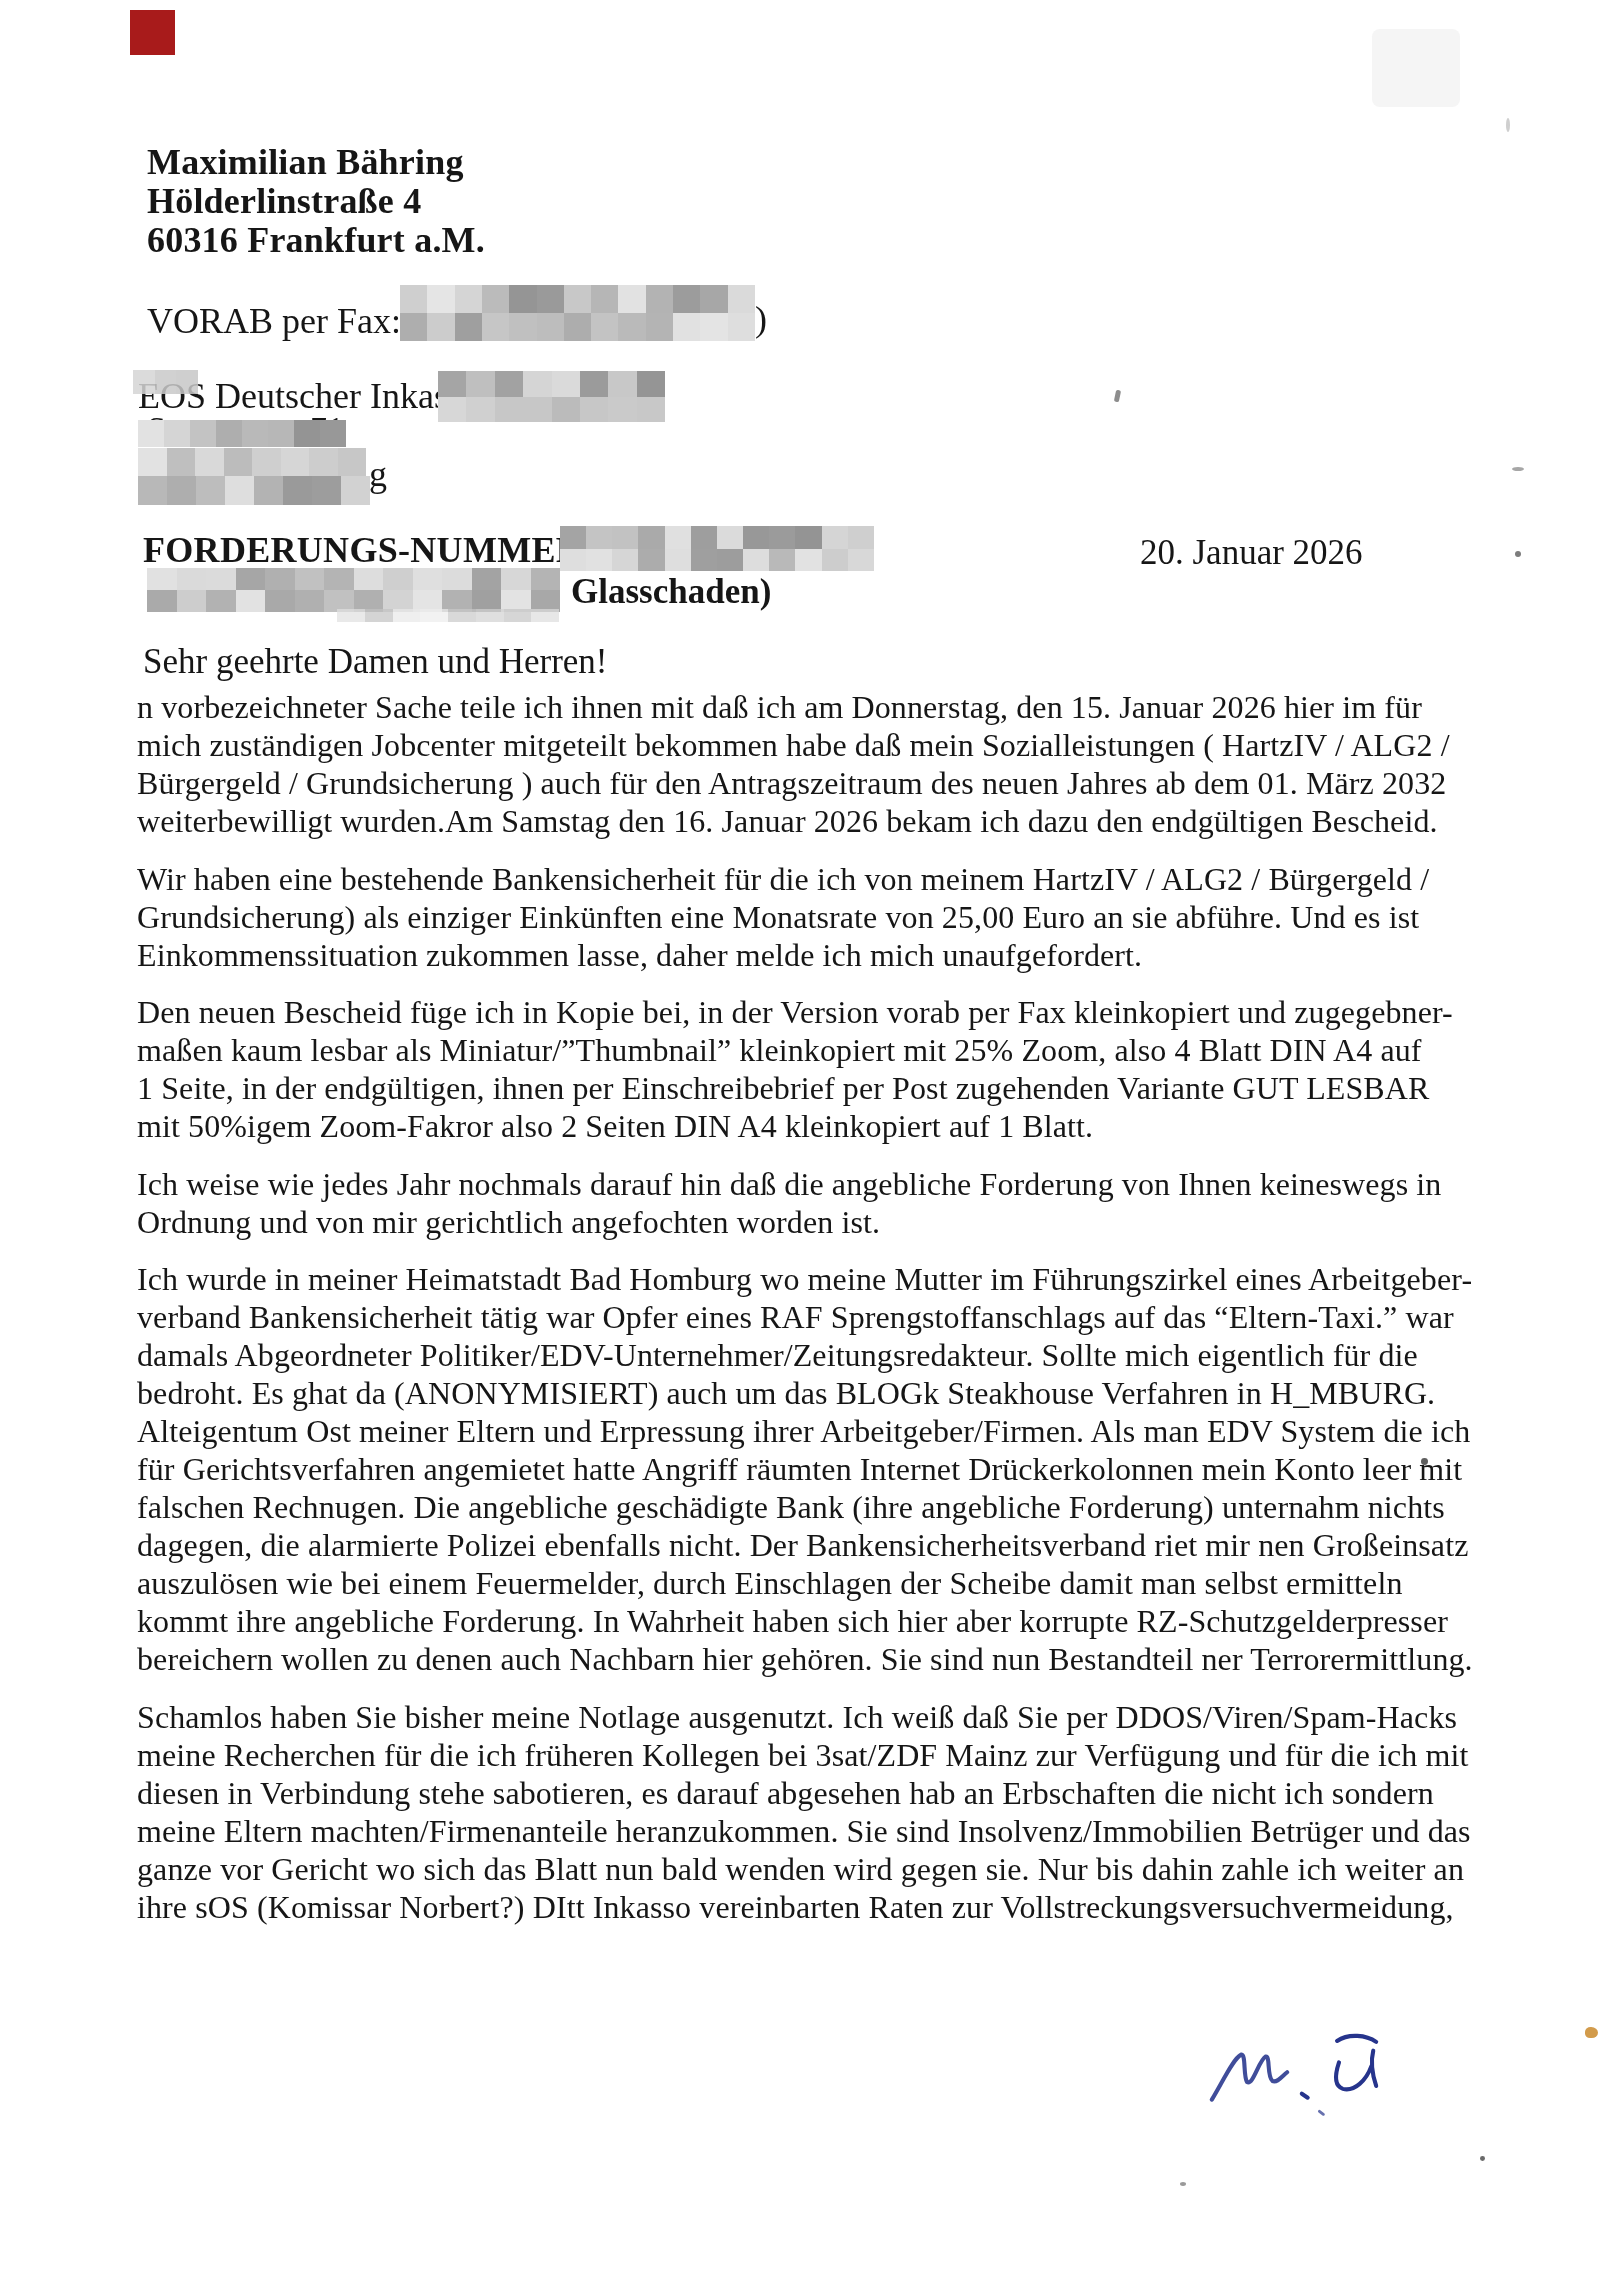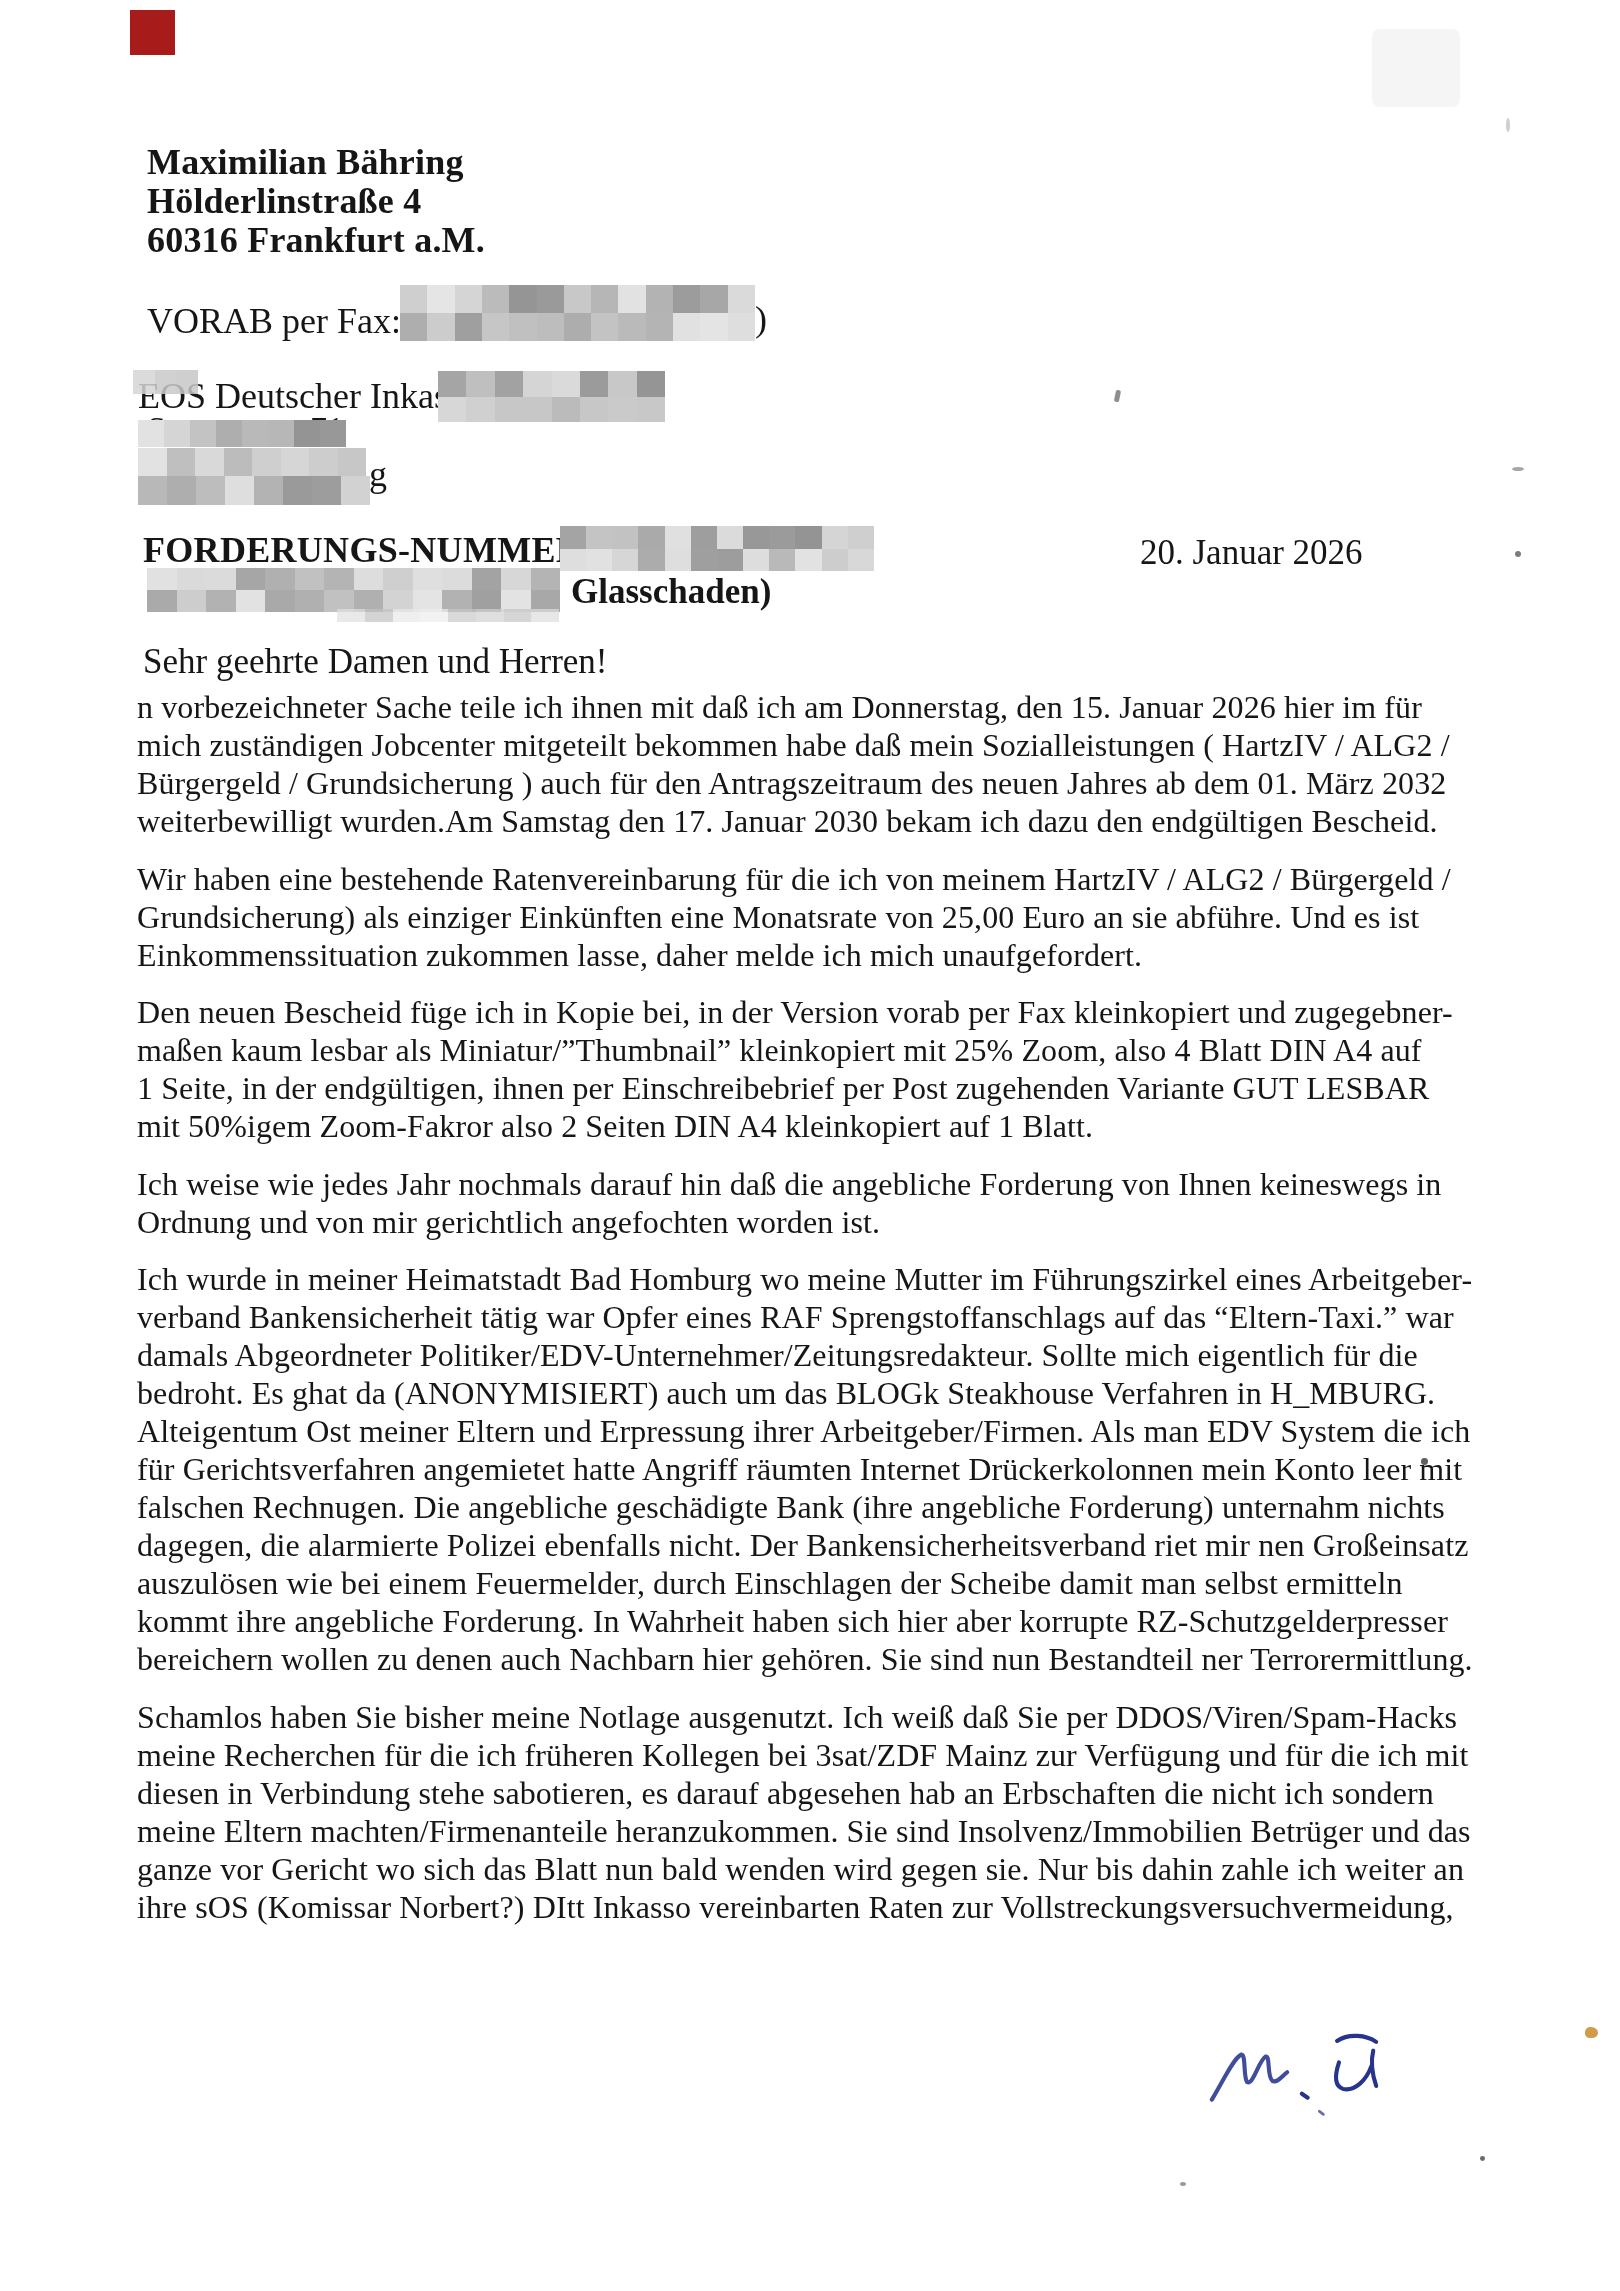--- a/index.html
+++ b/index.html
@@ -226,24 +226,24 @@
     </div>
   <div class="abs ref-subject">Glasschaden)</div>
 
   <div class="abs salutation">Sehr geehrte Damen und Herren!</div>
 
   <div class="abs body-col">
       <div class="para">
         <div class="tline">n vorbezeichneter Sache teile ich ihnen mit daß ich am Donnerstag, den 15. Januar 2026 hier im für</div>
         <div class="tline">mich zuständigen Jobcenter mitgeteilt bekommen habe daß mein Sozialleistungen ( HartzIV / ALG2 /</div>
         <div class="tline">Bürgergeld / Grundsicherung ) auch für den Antragszeitraum  des neuen Jahres ab dem 01. März 2032</div>
-        <div class="tline">weiterbewilligt wurden.Am Samstag den 17. Januar 2030 bekam ich dazu den endgültigen Bescheid.</div>
-      </div>
-      <div class="para">
-        <div class="tline">Wir haben eine bestehende Ratenvereinbarung für die ich von meinem  HartzIV / ALG2 / Bürgergeld /</div>
+        <div class="tline">weiterbewilligt wurden.Am Samstag den 16. Januar 2026 bekam ich dazu den endgültigen Bescheid.</div>
+      </div>
+      <div class="para">
+        <div class="tline">Wir haben eine bestehende Bankensicherheit für die ich von meinem  HartzIV / ALG2 / Bürgergeld /</div>
         <div class="tline">Grundsicherung) als einziger Einkünften eine Monatsrate von 25,00 Euro an sie abführe. Und es ist</div>
         <div class="tline">Einkommenssituation zukommen lasse, daher melde ich mich unaufgefordert.</div>
       </div>
       <div class="para">
         <div class="tline">Den neuen Bescheid füge ich in Kopie bei, in der Version vorab per Fax kleinkopiert und zugegebner-</div>
         <div class="tline">maßen kaum lesbar als Miniatur/”Thumbnail” kleinkopiert mit 25% Zoom, also 4 Blatt DIN A4 auf</div>
         <div class="tline">1 Seite, in der  endgültigen, ihnen per Einschreibebrief per Post zugehenden Variante GUT LESBAR</div>
         <div class="tline">mit 50%igem Zoom-Fakror also 2 Seiten DIN A4 kleinkopiert auf 1 Blatt.</div>
       </div>
       <div class="para">

